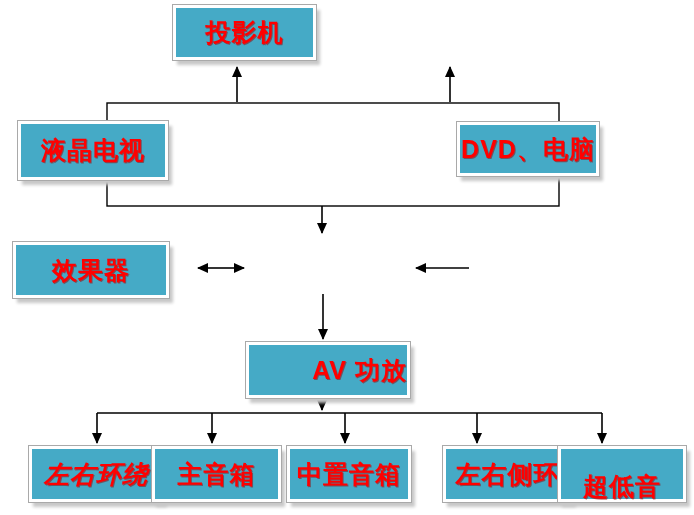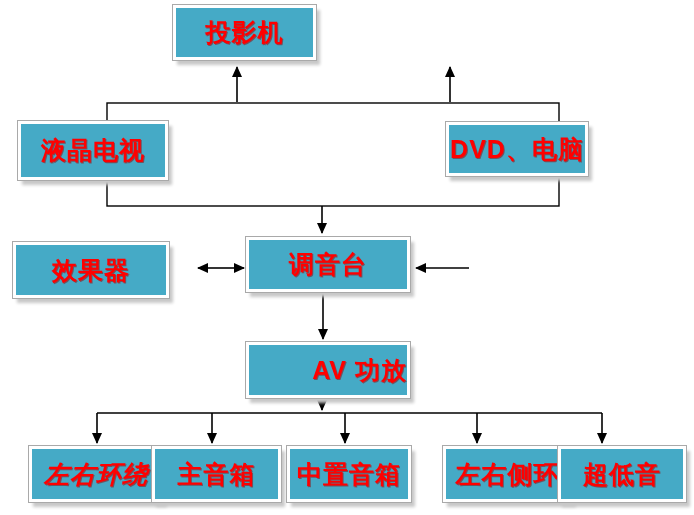--- a/index.html
+++ b/index.html
@@ -40,30 +40,30 @@
     font-size: 25px;
     line-height: 1;
     letter-spacing: 1px;
     white-space: nowrap;
     text-shadow: 1px 1px 0 rgba(150, 10, 10, 0.55);
   }
   
   .n-projector      { left:173px; top:5px;   width:143px; height:55px; }
   .n-lcd-tv         { left:372px; top:5px;   width:145px; height:55px; }
   .n-hdd-player     { left:18px;  top:121px; width:150px; height:59px; }
-  .n-dvd-pc         { left:446px; top:122px; width:142px; height:54px; }
+  .n-dvd-pc         { left:457px; top:122px; width:142px; height:54px; }
   .n-effects        { left:13px;  top:242px; width:156px; height:56px;text-align:right; }
   .n-mixer          { left:246px; top:237px; width:164px; height:55px; }
   .n-mic            { left:470px; top:239px; width:165px; height:55px; }
   .n-av-amp         { left:246px; top:342px; width:164px; height:56px;justify-content:flex-end; }
   .n-surround-lr    { left:29px;  top:446px; width:134px; height:56px;font-style:italic; }
   .n-main-speaker   { left:152px; top:446px; width:129px; height:56px;text-align:right; }
   .n-center-speaker { left:287px; top:446px; width:124px; height:56px;align-items:center; }
   .n-side-surround  { left:443px; top:446px; width:129px; height:56px; }
-  .n-subwoofer      { left:558px; top:446px; width:128px; height:56px; }
+  .n-subwoofer      { left:558px; top:446px; width:128px; height:56px;align-items:flex-end; }
 </style>
 </head>
 <body>
 
 <div id="canvas">
 
   <svg id="connectors" viewBox="0 0 694 515" xmlns="http://www.w3.org/2000/svg">
     <defs>
       <marker id="ah" markerUnits="userSpaceOnUse" markerWidth="14" markerHeight="14" refX="10" refY="5" orient="auto">
         <path d="M0,0 L11,5 L0,10 Z" fill="#000000"></path>
@@ -105,23 +105,20 @@
   </div>
 
   <div class="node n-dvd-pc">
     <span class="node-label">DVD、电脑</span>
   </div>
 
   <div class="node n-effects">
     <span class="node-label">效果器</span>
   </div>
 
-  <div class="node n-mixer">
-    <span class="node-label">调音台</span>
-  </div>
 
 
   <div class="node n-av-amp">
     <span class="node-label">AV 功放</span>
   </div>
 
   <div class="node n-surround-lr">
     <span class="node-label">左右环绕</span>
   </div>
 

